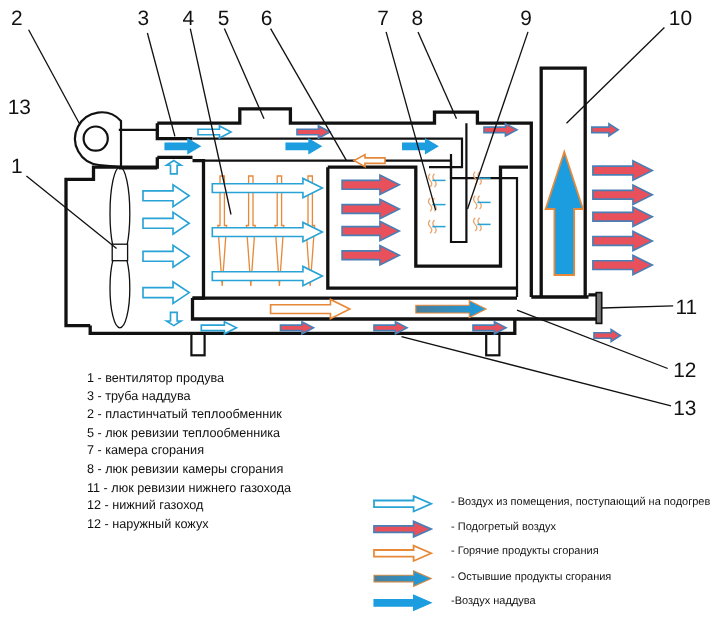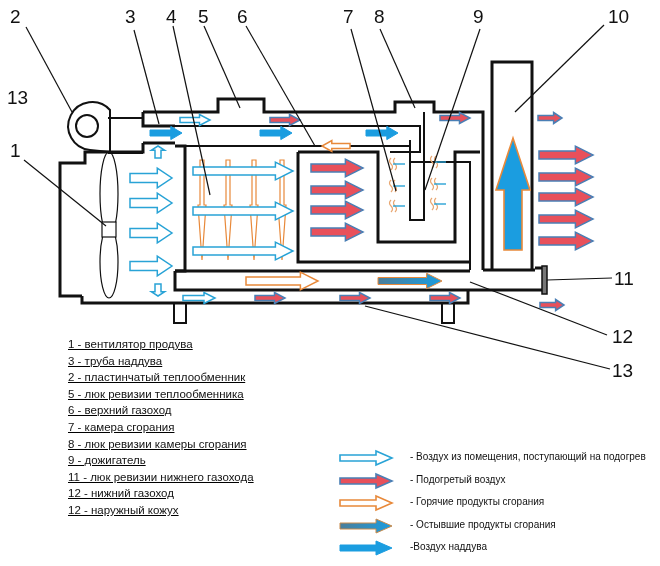--- a/index.html
+++ b/index.html
@@ -2,21 +2,21 @@
 <html><head>
 <meta charset="utf-8">
 <style>
   html, body { margin: 0; padding: 0; background: #ffffff; }
   body { width: 660px; height: 566px; position: relative; overflow: hidden; font-family: "Liberation Sans", "DejaVu Sans", sans-serif; }
   #diagram { position: absolute; left: 0; top: 0; width: 660px; height: 566px; }
   .num { font-family: "Liberation Sans", "DejaVu Sans", sans-serif; font-size: 19px; fill: #111; }
   .line { stroke: #111; stroke-width: 1.2; fill: none; }
   .wall { stroke: #111; stroke-width: 3; fill: none; }
   .wall-thin { stroke: #111; stroke-width: 2; fill: none; }
-  .parts { position: absolute; left: 68px; top: 336px; margin: 0; padding: 0; list-style: none; text-decoration: underline; }
+  .parts { position: absolute; left: 79px; top: 336px; margin: 0; padding: 0; list-style: none; }
   .parts li { font-size: 11.5px; line-height: 16.6px; color: #111; white-space: nowrap; }
   .legend { position: absolute; left: 338px; top: 449px; }
   .legend-row { position: relative; height: 22.6px; }
   .legend-row svg { position: absolute; left: 0; top: 0; }
   .legend-row span { position: absolute; left: 72px; top: 2px; font-size: 10px; color: #111; white-space: nowrap; }
 </style>
 </head>
 <body>
 
 <svg id="diagram" viewBox="0 0 660 566" xmlns="http://www.w3.org/2000/svg">
@@ -155,24 +155,22 @@
     <text class="num" x="612" y="377">13</text>
     <text class="num" x="7" y="104">13</text>
   </g>
 </svg>
 
 <ul class="parts">
   <li>1 - вентилятор продува</li>
   <li>3 - труба наддува</li>
   <li>2 - пластинчатый теплообменник</li>
   <li>5 - люк ревизии теплообменника</li>
-  <li>6 - верхний газоход</li>
   <li>7 - камера сгорания</li>
   <li>8 - люк ревизии камеры сгорания</li>
-  <li>9 - дожигатель</li>
   <li>11 - люк ревизии нижнего газохода</li>
   <li>12 - нижний газоход</li>
   <li>12 - наружный кожух</li>
 </ul>
 
 <div class="legend">
   <div class="legend-row">
     <svg width="60" height="18">
       <path d="M2,6 L38,6 L38,2 L54,9 L38,16 L38,12 L2,12 Z" fill="#fff" stroke="#29a3d6" stroke-width="1.6"></path>
     </svg>

